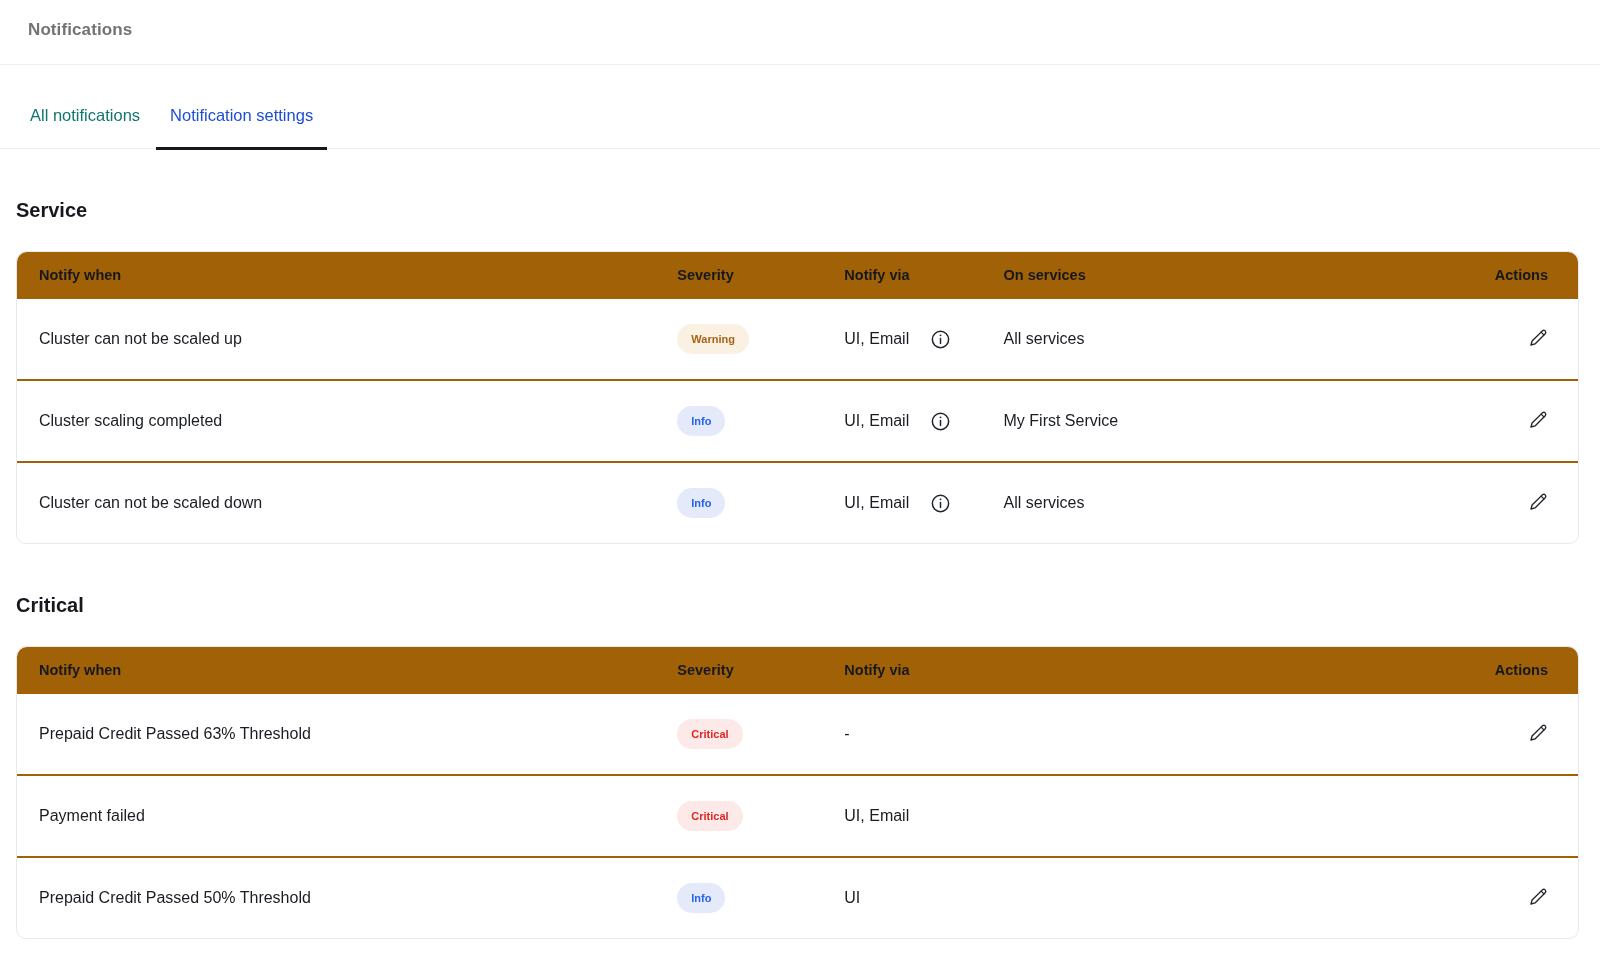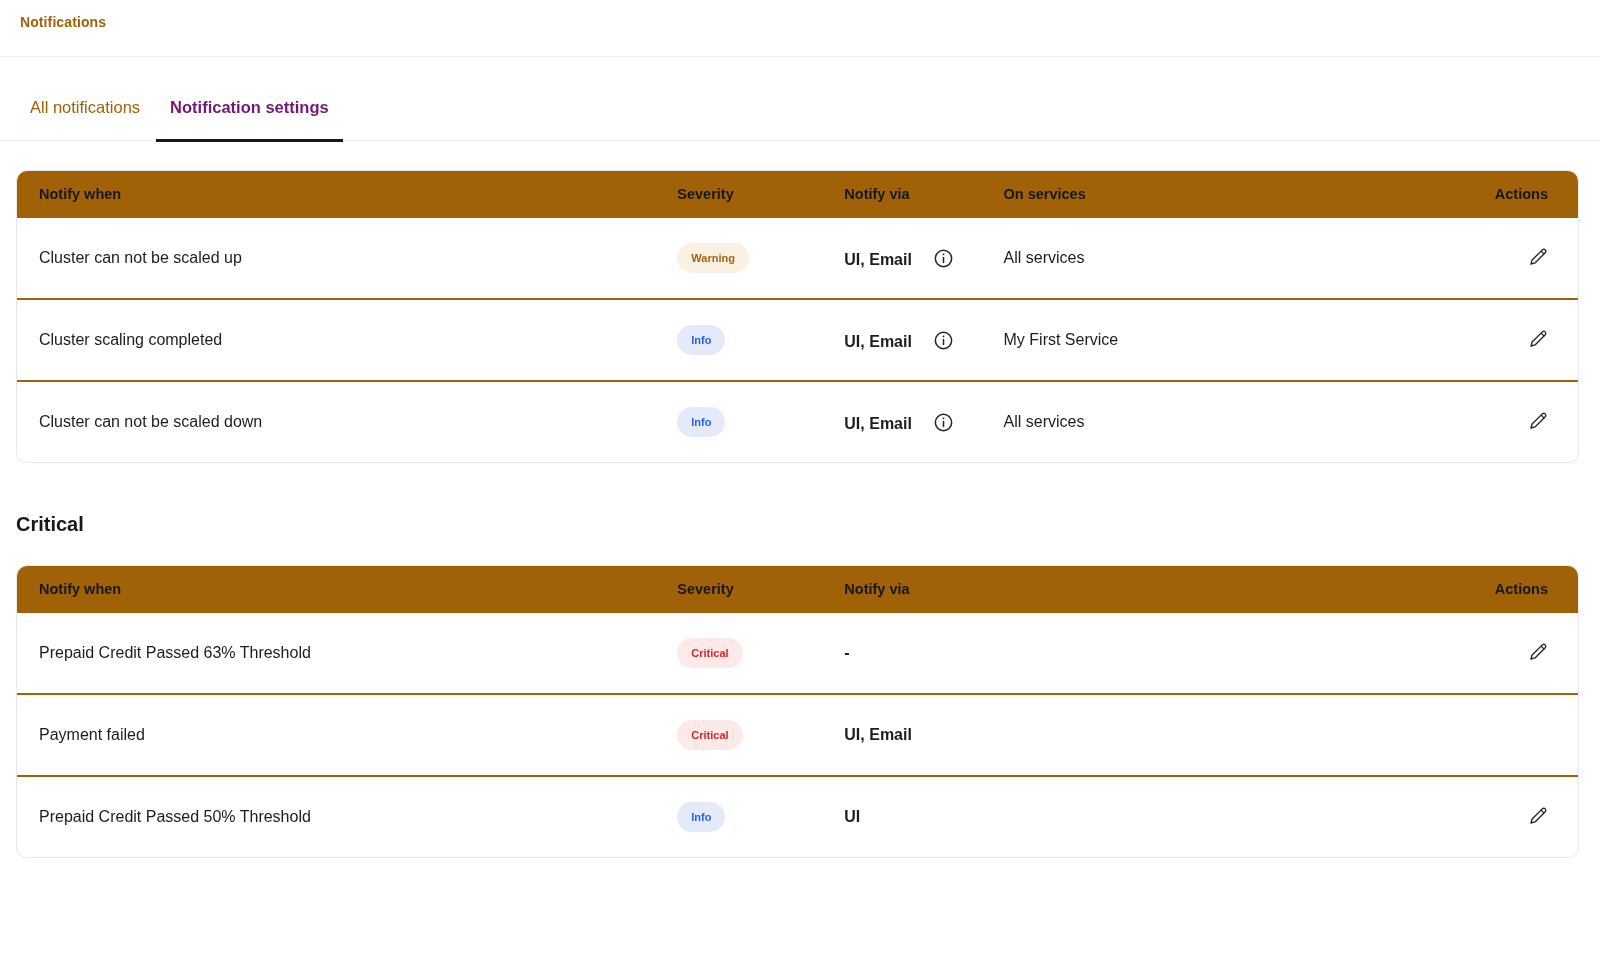--- a/index.html
+++ b/index.html
@@ -12,25 +12,25 @@
   .page {
     width: 1600px;
     height: 976px;
     position: relative;
     background: #ffffff;
     overflow: hidden;
   }
   
   .page-header { padding: 6px 16px 0 16px; }
   .page-title {
-    margin: 4px;
-    font-size: 14px;
+    margin: 12px;
+    font-size: 17px;
     line-height: 24px;
     font-weight: 700;
-    color: #a16207;
+    color: #737373;
     letter-spacing: 0.1px;
   }
   .header-divider {
     margin-top: 22px;
     border-bottom: 1px solid #edeff2;
   }
   
   .tabs {
     display: flex;
     gap: 2px;
@@ -38,29 +38,29 @@
     margin-top: 39px;
     border-bottom: 1px solid #edeff2;
   }
   .tab {
     appearance: none;
     background: none;
     border: none;
     font-family: inherit;
     font-size: 16.5px;
     line-height: 22px;
-    color: #a16207;
+    color: #0f766e;
     padding: 0 14px 21px 14px;
     margin-bottom: -2px;
     border-bottom: 3px solid transparent;
     cursor: pointer;
   }
   .tab.active {
-    color: #701a75;
-    font-weight: 700;
+    color: #1d4ed8;
+    font-weight: 400;
     border-bottom-color: #16181d;
   }
   
   .sections { padding: 0; }
   .section-heading {
     margin: 49px 16px 0 16px;
     font-size: 20px;
     line-height: 24px;
     font-weight: 700;
     color: #16181d;
@@ -106,21 +106,21 @@
   .badge {
     display: inline-block;
     font-size: 11px;
     font-weight: 600;
     line-height: 20px;
     padding: 5px 14px;
     border-radius: 999px;
     white-space: nowrap;
   }
   
-  .notify-via-wrap { display: inline-flex; align-items: flex-end; gap: 21px; font-weight: bold; }
+  .notify-via-wrap { display: inline-flex; align-items: center; gap: 21px; }
   .info-icon {
     display: inline-flex;
     width: 21px; height: 21px;
     color: #20242c;
     cursor: pointer;
   }
   .info-icon svg { width: 100%; height: 100%; }
   
   .edit-button {
     appearance: none;
@@ -143,20 +143,21 @@
   </div>
   <div class="header-divider"></div>
 
   <nav class="tabs" id="tab-bar">
       <button class="tab">All notifications</button>
       <button class="tab active">Notification settings</button>
     </nav>
 
   <main class="sections" id="sections">
   <section>
+    <h2 class="section-heading">Service</h2>
     <div class="settings-table-wrap">
       <table class="settings-table">
         <colgroup>
               <col style="width: 42.3%;">
               <col style="width: 10.7%;">
               <col style="width: 10.2%;">
               <col style="width: 26.6%;">
               <col style="width: 10.2%;">
             </colgroup>
         <thead>

